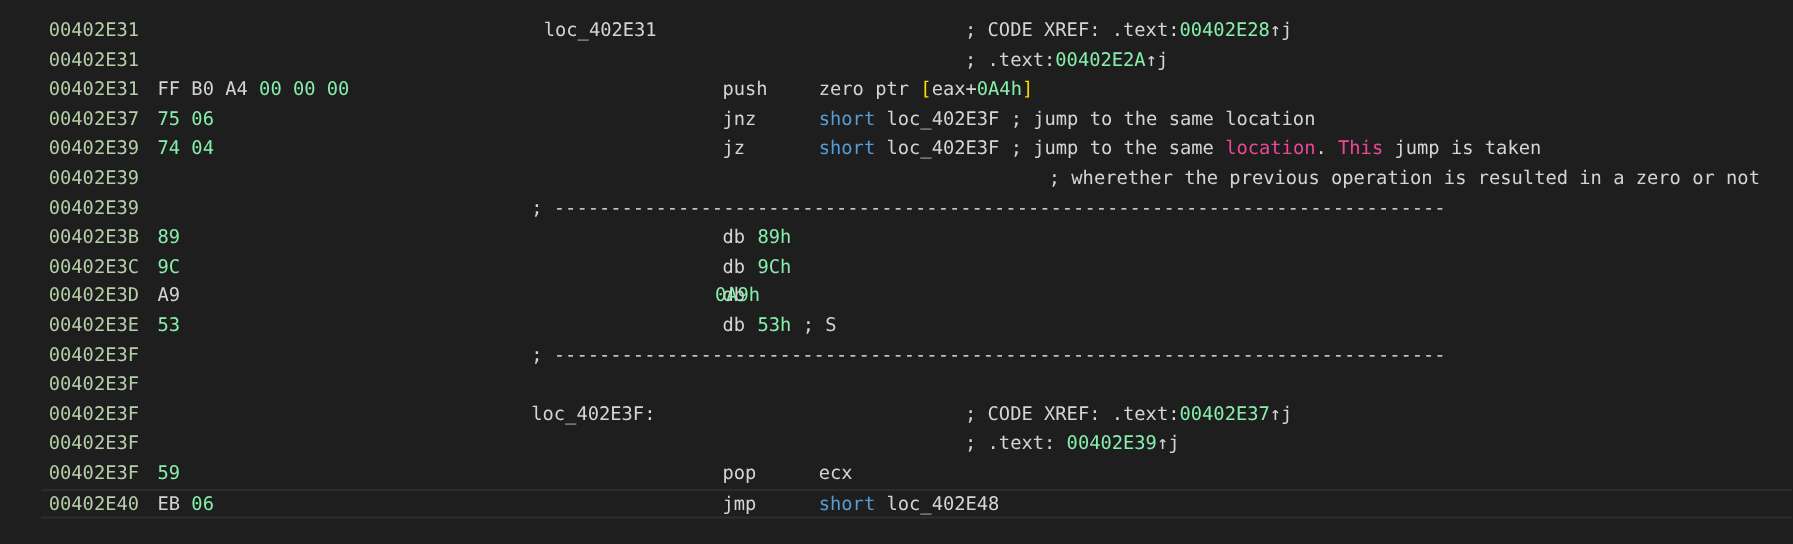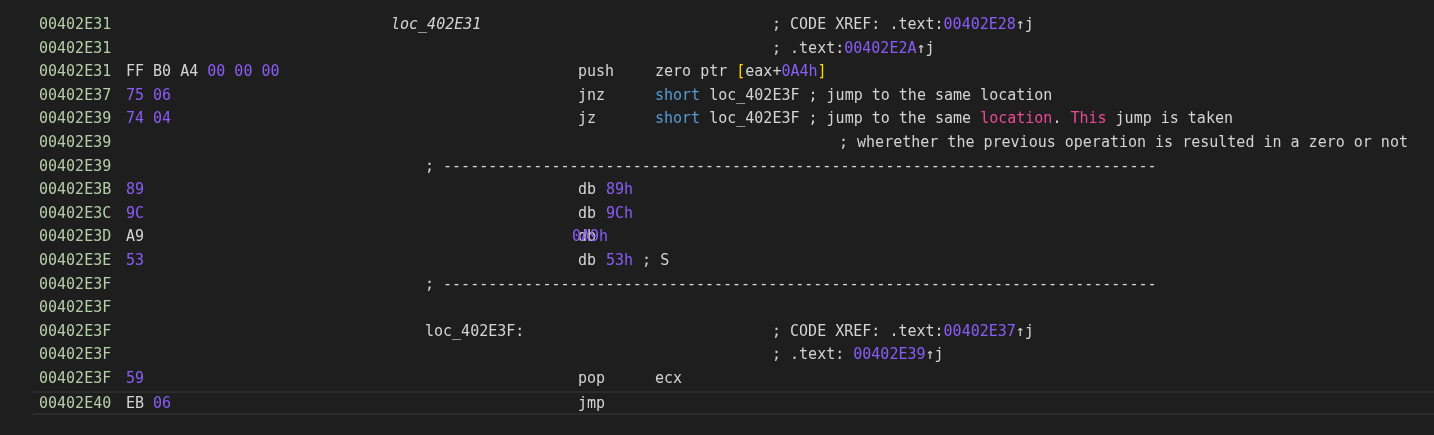--- a/index.html
+++ b/index.html
@@ -20,30 +20,30 @@
       border-top: 2px solid #2b2b2b;
       border-bottom: 2px solid #2b2b2b;
       height: 20px; line-height: 20px;
       margin-left: 6px;
     }
     .col { position: absolute; top: 0; }
     .addr { left: 12px; color: #b5cea8; }
     .current .addr { left: 6px; }
     .bytes { left: 99px; }
     .current .bytes { left: 93px; }
-    .label { left: 364px; font-style: italic; }
+    .label { left: 408px; }
     .label2 { left: 398px; }
     .sep { left: 398px; }
     .mnem { left: 551px; text-align: center; }
     .oper { left: 628px; }
     .xref { left: 745px; }
     .cmt2 { left: 812px; }
     .current .mnem { left: 545px; }
     .current .oper { left: 622px; }
-    .num { color: #8b5cf6; }
+    .num { color: #86efac; }
     .kw { color: #569cd6; }
     .hl { color: #ec4899; }
     .br { color: #ffd700; }
     .dashes { letter-spacing: 0px; }
   </style>
 </head>
 <body>
 
 <div class="code">
 
@@ -141,15 +141,16 @@
     <span class="col addr">00402E3F</span>
     <span class="col bytes num">59</span>
     <span class="col mnem">pop</span>
     <span class="col oper">ecx</span>
   </div>
 
   <div class="line current">
     <span class="col addr">00402E40</span>
     <span class="col bytes"><span>EB</span> <span class="num">06</span></span>
     <span class="col mnem">jmp</span>
+    <span class="col oper"><span class="kw">short</span><span> loc_402E48</span></span>
   </div>
 
 </div>
 
 </body></html>

